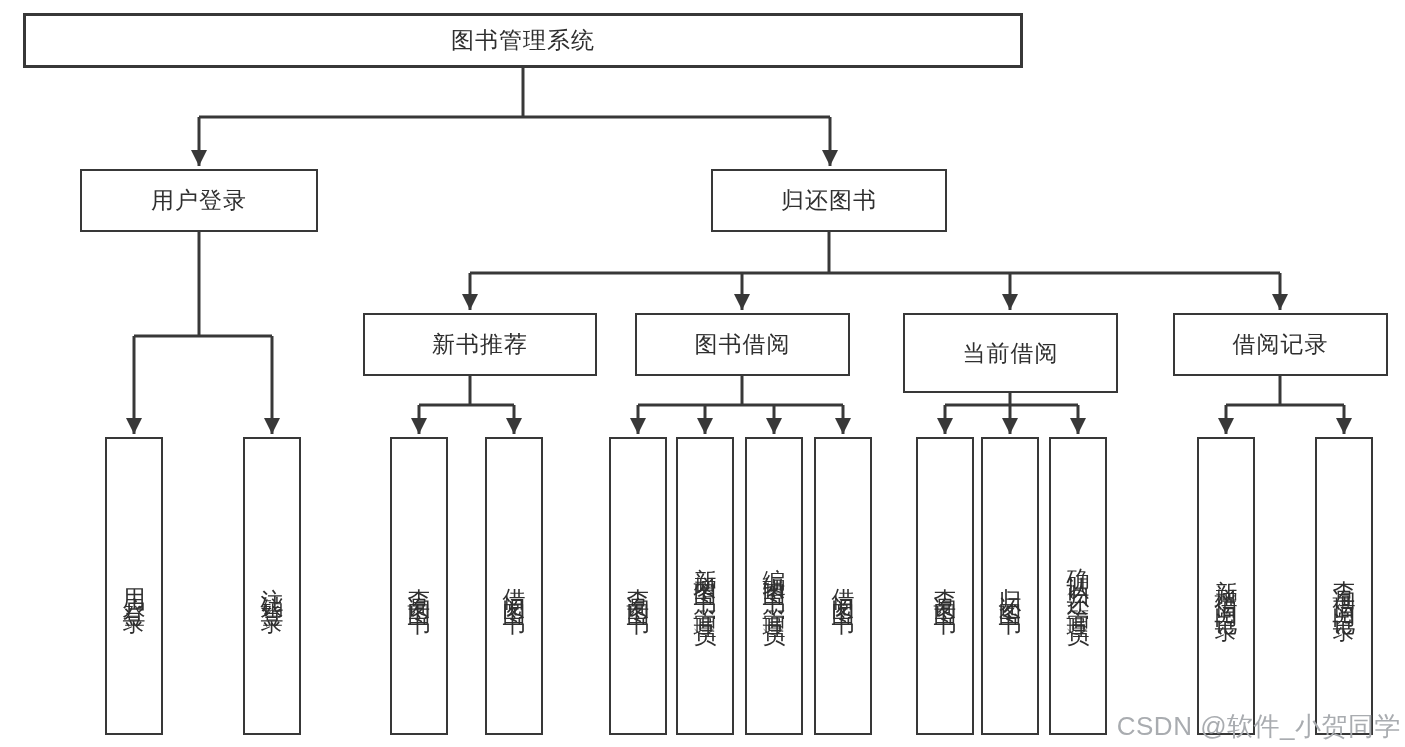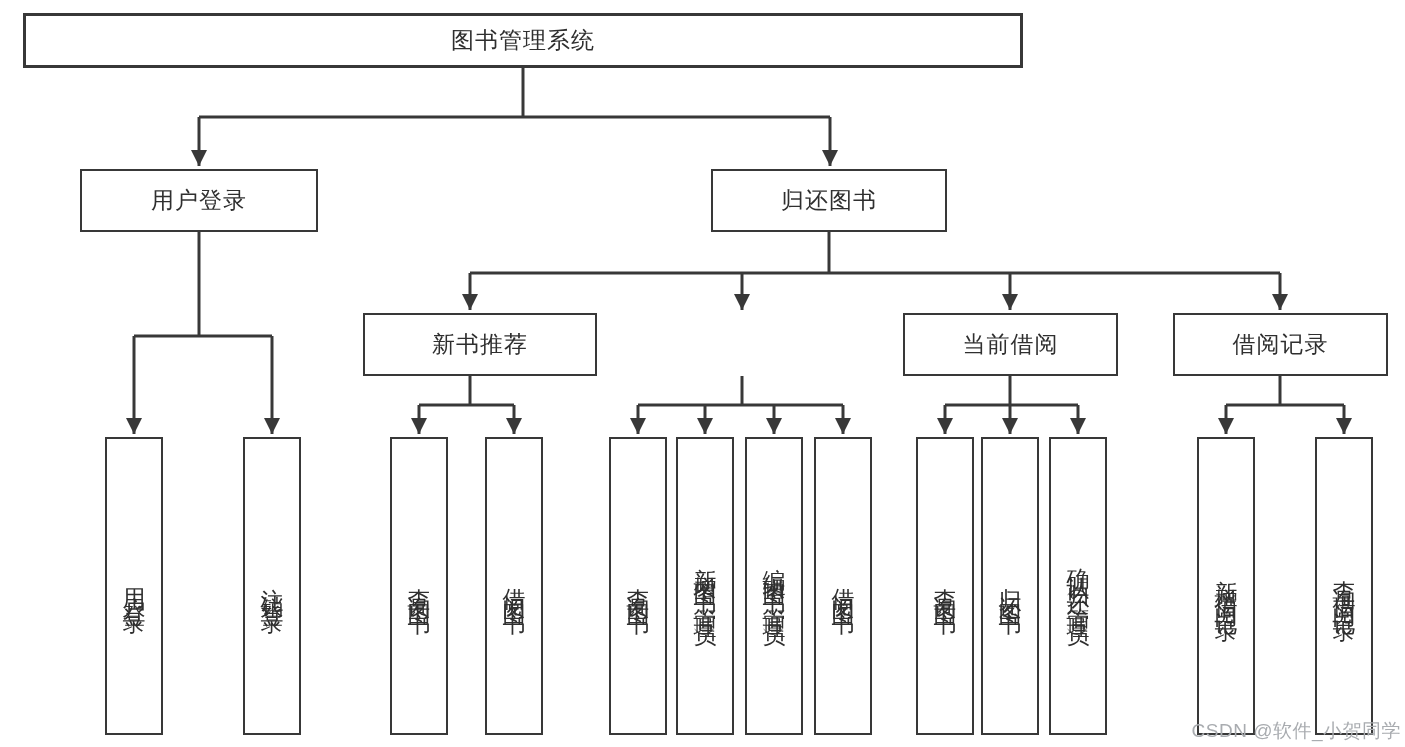--- a/index.html
+++ b/index.html
@@ -37,21 +37,21 @@
     text-orientation:mixed;
     font-size:23px;
     letter-spacing:8px;
     color:var(--text);
     line-height:1;
     white-space:nowrap;
   }
   .watermark{
     position:absolute;
     right:4px;bottom:3px;
-    font-size:19px;
+    font-size:26px;
     color:var(--wm);
     letter-spacing:0.5px;
     z-index:5;
   }
 </style>
 </head>
 <body>
 
 <div class="stage">
 
@@ -102,21 +102,22 @@
     <path d="M1226 405 L1226 434" marker-end="url(#arrowhead)"></path>
     <path d="M1344 405 L1344 434" marker-end="url(#arrowhead)"></path>
   </svg>
 
   <div class="node root" style="left:23px;top:13px;width:1000px;height:55px;">图书管理系统</div>
 
   <div class="node mid" style="left:80px;top:169px;width:238px;height:63px;">用户登录</div>
   <div class="node mid" style="left:711px;top:169px;width:236px;height:63px;">归还图书</div>
 
   <div class="node mid" style="left:363px;top:313px;width:234px;height:63px;">新书推荐</div>
-  <div class="node mid" style="left:903px;top:313px;width:215px;height:63px;">当前借阅</div>
+  <div class="node mid" style="left:635px;top:313px;width:215px;height:63px;">图书借阅</div>
+  <div class="node mid" style="left:903px;top:313px;width:215px;height:80px;">当前借阅</div>
   <div class="node mid" style="left:1173px;top:313px;width:215px;height:63px;">借阅记录</div>
 
   <div class="node leaf" style="left:105px;top:437px;width:58px;height:298px;">
     <span class="vtext">用户登录</span>
   </div>
   <div class="node leaf" style="left:243px;top:437px;width:58px;height:298px;">
     <span class="vtext">注销登录</span>
   </div>
 
   <div class="node leaf" style="left:390px;top:437px;width:58px;height:298px;">

